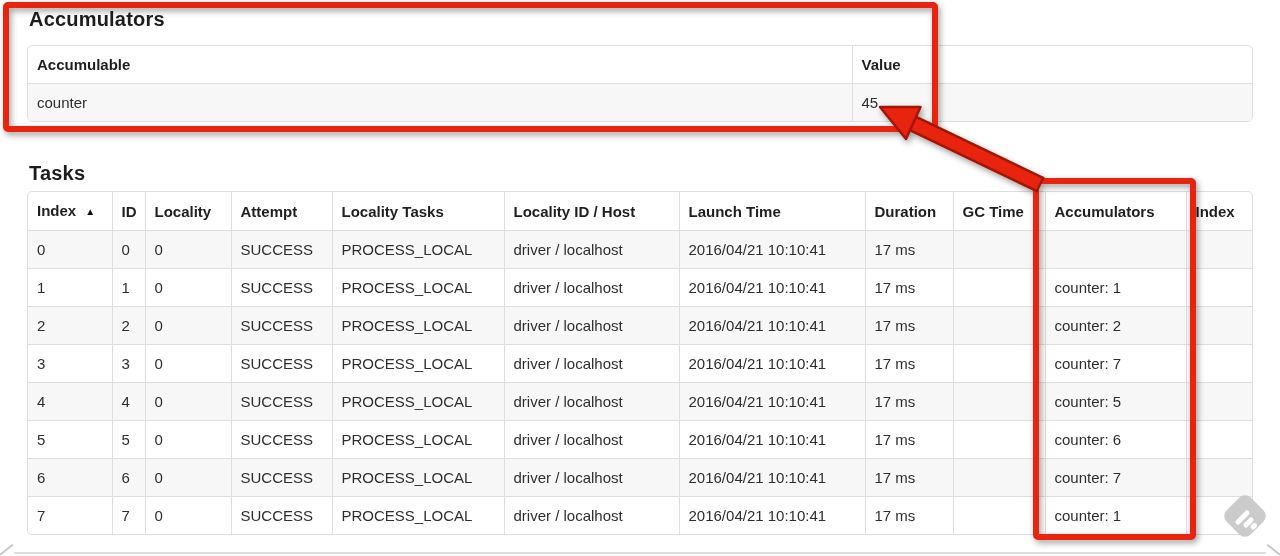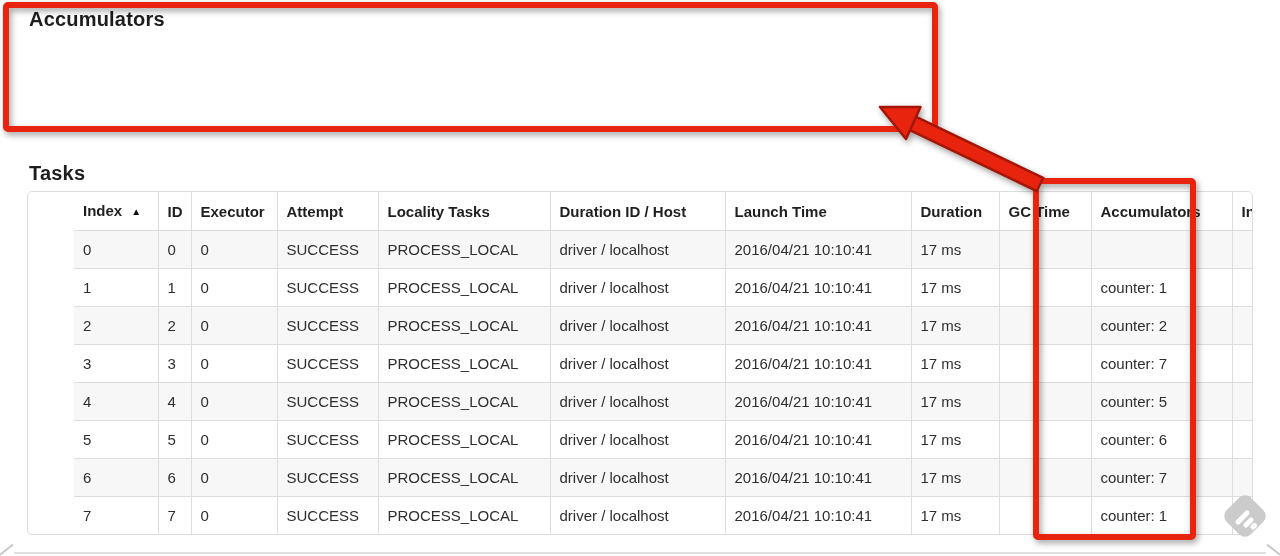--- a/index.html
+++ b/index.html
@@ -27,21 +27,21 @@
   .tbl-wrap {
     position: absolute;
     left: 27px;
     width: 1226px;
     border: 1px solid #dddddd;
     border-radius: 5px;
     background: #fff;
     overflow: hidden;
   }
   #acc-table-wrap   { top: 45px; }
-  #tasks-table-wrap { top: 191px; padding-left: 46px; }
+  #tasks-table-wrap { top: 191px; }
 
   table {
     border-collapse: collapse;
     table-layout: fixed;
     width: 100%;
     font-size: 15px;
     color: #2e2e2e;
   }
   th, td {
     text-align: left;
@@ -87,20 +87,40 @@
   .curl-left  { left: -3px;  top: 549px; transform: rotate(-38deg); }
   .curl-right { right: -3px; top: 549px; transform: rotate(38deg); }
 </style>
 </head>
 <body>
 
 <div class="page">
 
   <div id="acc-title" class="section-title">Accumulators</div>
 
+  <div id="acc-table-wrap" class="tbl-wrap">
+    <table>
+      <colgroup>
+          <col style="width:824px">
+          <col style="width:400px">
+        </colgroup>
+      <thead>
+        <tr>
+            <th>Accumulable</th>
+            <th>Value</th>
+          </tr>
+      </thead>
+      <tbody>
+          <tr>
+            <td>counter</td>
+            <td>45</td>
+          </tr>
+        </tbody>
+    </table>
+  </div>
 
   <div id="tasks-title" class="section-title">Tasks</div>
 
   <div id="tasks-table-wrap" class="tbl-wrap">
     <table>
       <colgroup>
         <col style="width:84px">
           <col style="width:33px">
           <col style="width:86px">
         <col style="width:101px">
@@ -109,24 +129,24 @@
         <col style="width:186px">
           <col style="width:88px">
           <col style="width:92px">
         <col style="width:141px">
           <col style="width:68px">
       </colgroup>
       <thead>
         <tr>
             <th>Index<span class="sort-icon">▲</span></th>
             <th>ID</th>
-            <th>Executor</th>
+            <th>Locality</th>
             <th>Attempt</th>
             <th>Locality Tasks</th>
-            <th>Duration ID / Host</th>
+            <th>Locality ID / Host</th>
             <th>Launch Time</th>
             <th>Duration</th>
             <th>GC Time</th>
             <th>Accumulators</th>
             <th>Index</th>
           </tr>
       </thead>
       <tbody>
           <tr>
             <td>0</td>

